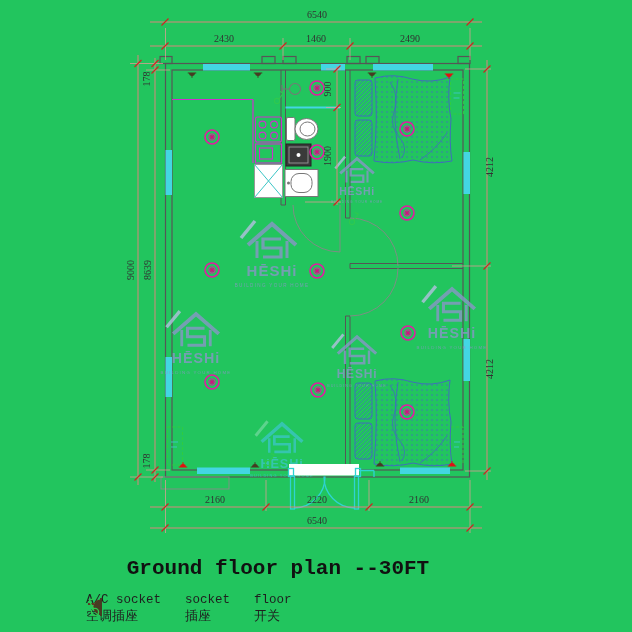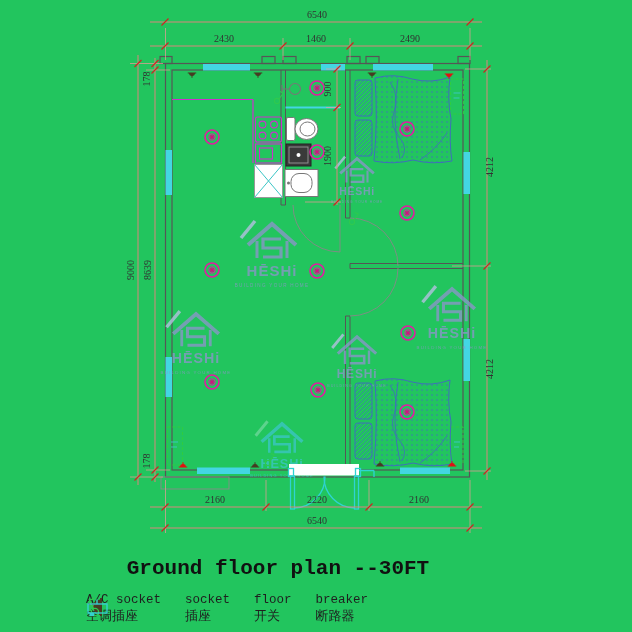--- a/index.html
+++ b/index.html
@@ -312,26 +312,15 @@
   <div class="legend-item">
     <svg width="22" height="22" viewBox="0 0 22 22">
       <circle cx="9" cy="16" r="3.6" fill="none" stroke-width="1.4" stroke="#2fc94f"></circle>
       <path d="M7.5,12.8 L3,4.5 M3,4.5 L8,2.5" fill="none" stroke-width="1.4" stroke="#2fc94f"></path>
     </svg>
     <div class="ltxt">
       <span class="len">floor</span>
       <span class="lzh">开关</span>
     </div>
   </div>
-  <div class="legend-item">
-    <svg width="24" height="22" viewBox="0 0 24 22">
-      <path d="M11,8 V3.5" fill="none" stroke-width="1.4" stroke="#36cfcf"></path>
-      <rect x="2" y="8" width="19" height="9" fill="none" stroke-width="1.4" stroke="#36cfcf"></rect>
-      <rect x="3.5" y="17" width="4.5" height="3" fill="#36cfcf"></rect>
-    </svg>
-    <div class="ltxt">
-      <span class="len">breaker</span>
-      <span class="lzh">断路器</span>
-    </div>
-  </div>
 </div>
 
 </div>
 
 </body></html>

